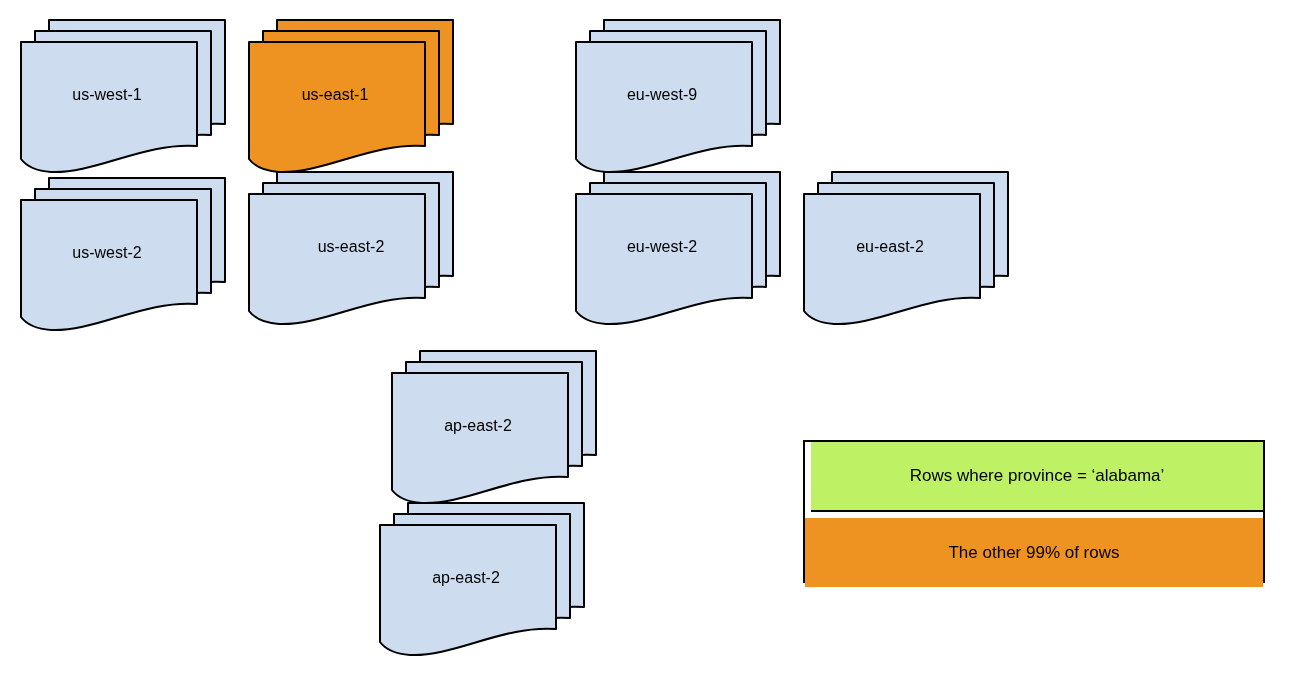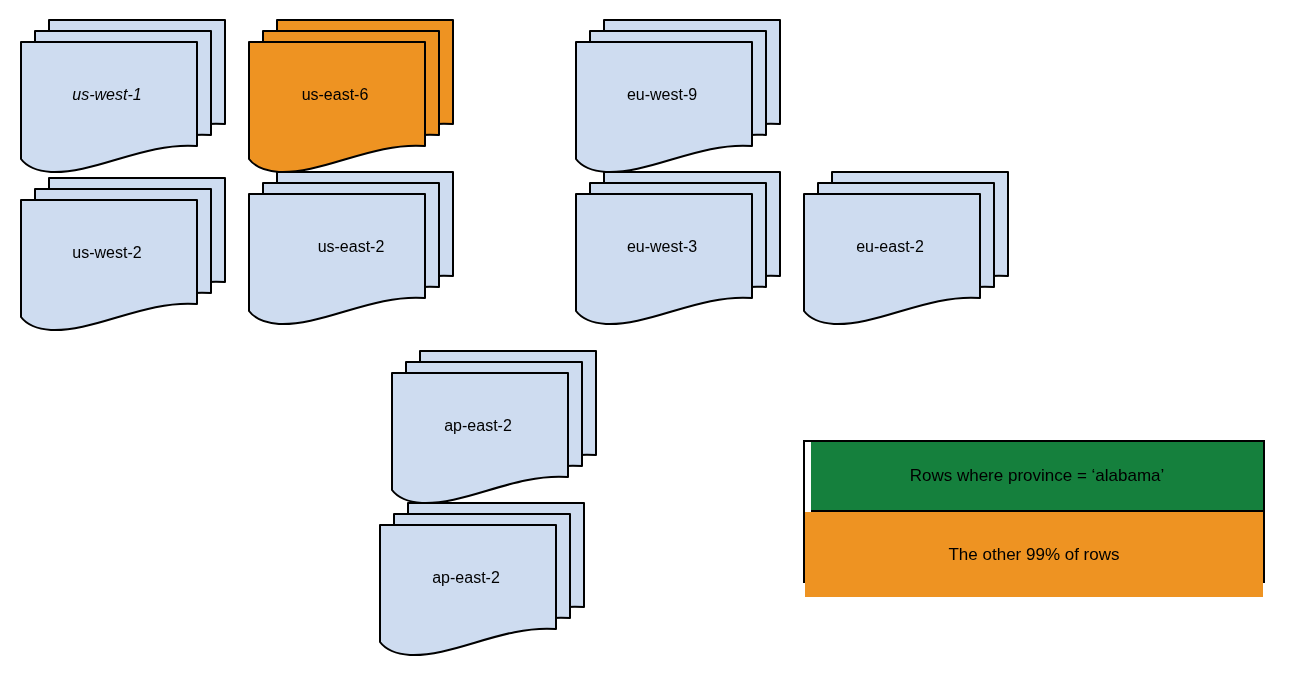--- a/index.html
+++ b/index.html
@@ -59,28 +59,29 @@
     font-family: "Liberation Sans", sans-serif;
     font-size: 17px;
     color: #000000;
     white-space: nowrap;
   }
   .legend-row.top {
     height: 70px;
     border-bottom: 2px solid #000000;
   }
   .legend-row.bottom {
-    height: 85px;
+    height: 69px;
+    margin-top: 6px;
   }
 </style>
 </head>
 <body>
 
 <div id="canvas">
-    <div class="stack" style="left: 19px; top: 18px; width: 204px; height: 152px; font-style: italic;">
+    <div class="stack" style="left: 19px; top: 18px; width: 204px; height: 152px;">
       <svg width="208" height="156" viewBox="-2 -2 208 156">
         <g transform="translate(28,0)">
           <path d="M 0 0 L 176 0 L 176 104 C 123.19999999999999 100 , 73.92 132 , 29.92 130 C 15.84 129 , 5.279999999999999 124 , 0 117 Z" fill="#cedcf0" stroke="#000000" stroke-width="2" stroke-linejoin="round"></path>
         </g>
         <g transform="translate(14,11)">
           <path d="M 0 0 L 176 0 L 176 104 C 123.19999999999999 100 , 73.92 132 , 29.92 130 C 15.84 129 , 5.279999999999999 124 , 0 117 Z" fill="#cedcf0" stroke="#000000" stroke-width="2" stroke-linejoin="round"></path>
         </g>
         <g transform="translate(0,22)">
           <path d="M 0 0 L 176 0 L 176 104 C 123.19999999999999 100 , 73.92 132 , 29.92 130 C 15.84 129 , 5.279999999999999 124 , 0 117 Z" fill="#cedcf0" stroke="#000000" stroke-width="2" stroke-linejoin="round"></path>
         </g>
@@ -92,21 +93,21 @@
         <g transform="translate(28,0)">
           <path d="M 0 0 L 176 0 L 176 104 C 123.19999999999999 100 , 73.92 132 , 29.92 130 C 15.84 129 , 5.279999999999999 124 , 0 117 Z" fill="#ee9322" stroke="#000000" stroke-width="2" stroke-linejoin="round"></path>
         </g>
         <g transform="translate(14,11)">
           <path d="M 0 0 L 176 0 L 176 104 C 123.19999999999999 100 , 73.92 132 , 29.92 130 C 15.84 129 , 5.279999999999999 124 , 0 117 Z" fill="#ee9322" stroke="#000000" stroke-width="2" stroke-linejoin="round"></path>
         </g>
         <g transform="translate(0,22)">
           <path d="M 0 0 L 176 0 L 176 104 C 123.19999999999999 100 , 73.92 132 , 29.92 130 C 15.84 129 , 5.279999999999999 124 , 0 117 Z" fill="#ee9322" stroke="#000000" stroke-width="2" stroke-linejoin="round"></path>
         </g>
       </svg>
-      <div class="doc-label" style="left: 0px; top: 67px; width: 176px;">us-east-6</div>
+      <div class="doc-label" style="left: 0px; top: 67px; width: 176px;">us-east-1</div>
     </div>
     <div class="stack" style="left: 574px; top: 18px; width: 204px; height: 152px;">
       <svg width="208" height="156" viewBox="-2 -2 208 156">
         <g transform="translate(28,0)">
           <path d="M 0 0 L 176 0 L 176 104 C 123.19999999999999 100 , 73.92 132 , 29.92 130 C 15.84 129 , 5.279999999999999 124 , 0 117 Z" fill="#cedcf0" stroke="#000000" stroke-width="2" stroke-linejoin="round"></path>
         </g>
         <g transform="translate(14,11)">
           <path d="M 0 0 L 176 0 L 176 104 C 123.19999999999999 100 , 73.92 132 , 29.92 130 C 15.84 129 , 5.279999999999999 124 , 0 117 Z" fill="#cedcf0" stroke="#000000" stroke-width="2" stroke-linejoin="round"></path>
         </g>
         <g transform="translate(0,22)">
@@ -148,21 +149,21 @@
         <g transform="translate(28,0)">
           <path d="M 0 0 L 176 0 L 176 104 C 123.19999999999999 100 , 73.92 132 , 29.92 130 C 15.84 129 , 5.279999999999999 124 , 0 117 Z" fill="#cedcf0" stroke="#000000" stroke-width="2" stroke-linejoin="round"></path>
         </g>
         <g transform="translate(14,11)">
           <path d="M 0 0 L 176 0 L 176 104 C 123.19999999999999 100 , 73.92 132 , 29.92 130 C 15.84 129 , 5.279999999999999 124 , 0 117 Z" fill="#cedcf0" stroke="#000000" stroke-width="2" stroke-linejoin="round"></path>
         </g>
         <g transform="translate(0,22)">
           <path d="M 0 0 L 176 0 L 176 104 C 123.19999999999999 100 , 73.92 132 , 29.92 130 C 15.84 129 , 5.279999999999999 124 , 0 117 Z" fill="#cedcf0" stroke="#000000" stroke-width="2" stroke-linejoin="round"></path>
         </g>
       </svg>
-      <div class="doc-label" style="left: 0px; top: 67px; width: 176px;">eu-west-3</div>
+      <div class="doc-label" style="left: 0px; top: 67px; width: 176px;">eu-west-2</div>
     </div>
     <div class="stack" style="left: 802px; top: 170px; width: 204px; height: 152px;">
       <svg width="208" height="156" viewBox="-2 -2 208 156">
         <g transform="translate(28,0)">
           <path d="M 0 0 L 176 0 L 176 104 C 123.19999999999999 100 , 73.92 132 , 29.92 130 C 15.84 129 , 5.279999999999999 124 , 0 117 Z" fill="#cedcf0" stroke="#000000" stroke-width="2" stroke-linejoin="round"></path>
         </g>
         <g transform="translate(14,11)">
           <path d="M 0 0 L 176 0 L 176 104 C 123.19999999999999 100 , 73.92 132 , 29.92 130 C 15.84 129 , 5.279999999999999 124 , 0 117 Z" fill="#cedcf0" stroke="#000000" stroke-width="2" stroke-linejoin="round"></path>
         </g>
         <g transform="translate(0,22)">
@@ -193,20 +194,20 @@
         <g transform="translate(14,11)">
           <path d="M 0 0 L 176 0 L 176 104 C 123.19999999999999 100 , 73.92 132 , 29.92 130 C 15.84 129 , 5.279999999999999 124 , 0 117 Z" fill="#cedcf0" stroke="#000000" stroke-width="2" stroke-linejoin="round"></path>
         </g>
         <g transform="translate(0,22)">
           <path d="M 0 0 L 176 0 L 176 104 C 123.19999999999999 100 , 73.92 132 , 29.92 130 C 15.84 129 , 5.279999999999999 124 , 0 117 Z" fill="#cedcf0" stroke="#000000" stroke-width="2" stroke-linejoin="round"></path>
         </g>
       </svg>
       <div class="doc-label" style="left: 0px; top: 67px; width: 176px;">ap-east-2</div>
     </div>
     <div class="legend" style="left: 803px; top: 440px; width: 462px; height: 143px;">
-      <div class="legend-row top" style="background: #15803d; margin-left: 6px;">
+      <div class="legend-row top" style="background: #bef264; margin-left: 6px;">
         <span>Rows where province = ‘alabama’</span>
       </div>
       <div class="legend-row bottom" style="background: rgb(238, 147, 34);">
         <span>The other 99% of rows</span>
       </div>
     </div>
   </div>
 
 </body></html>

